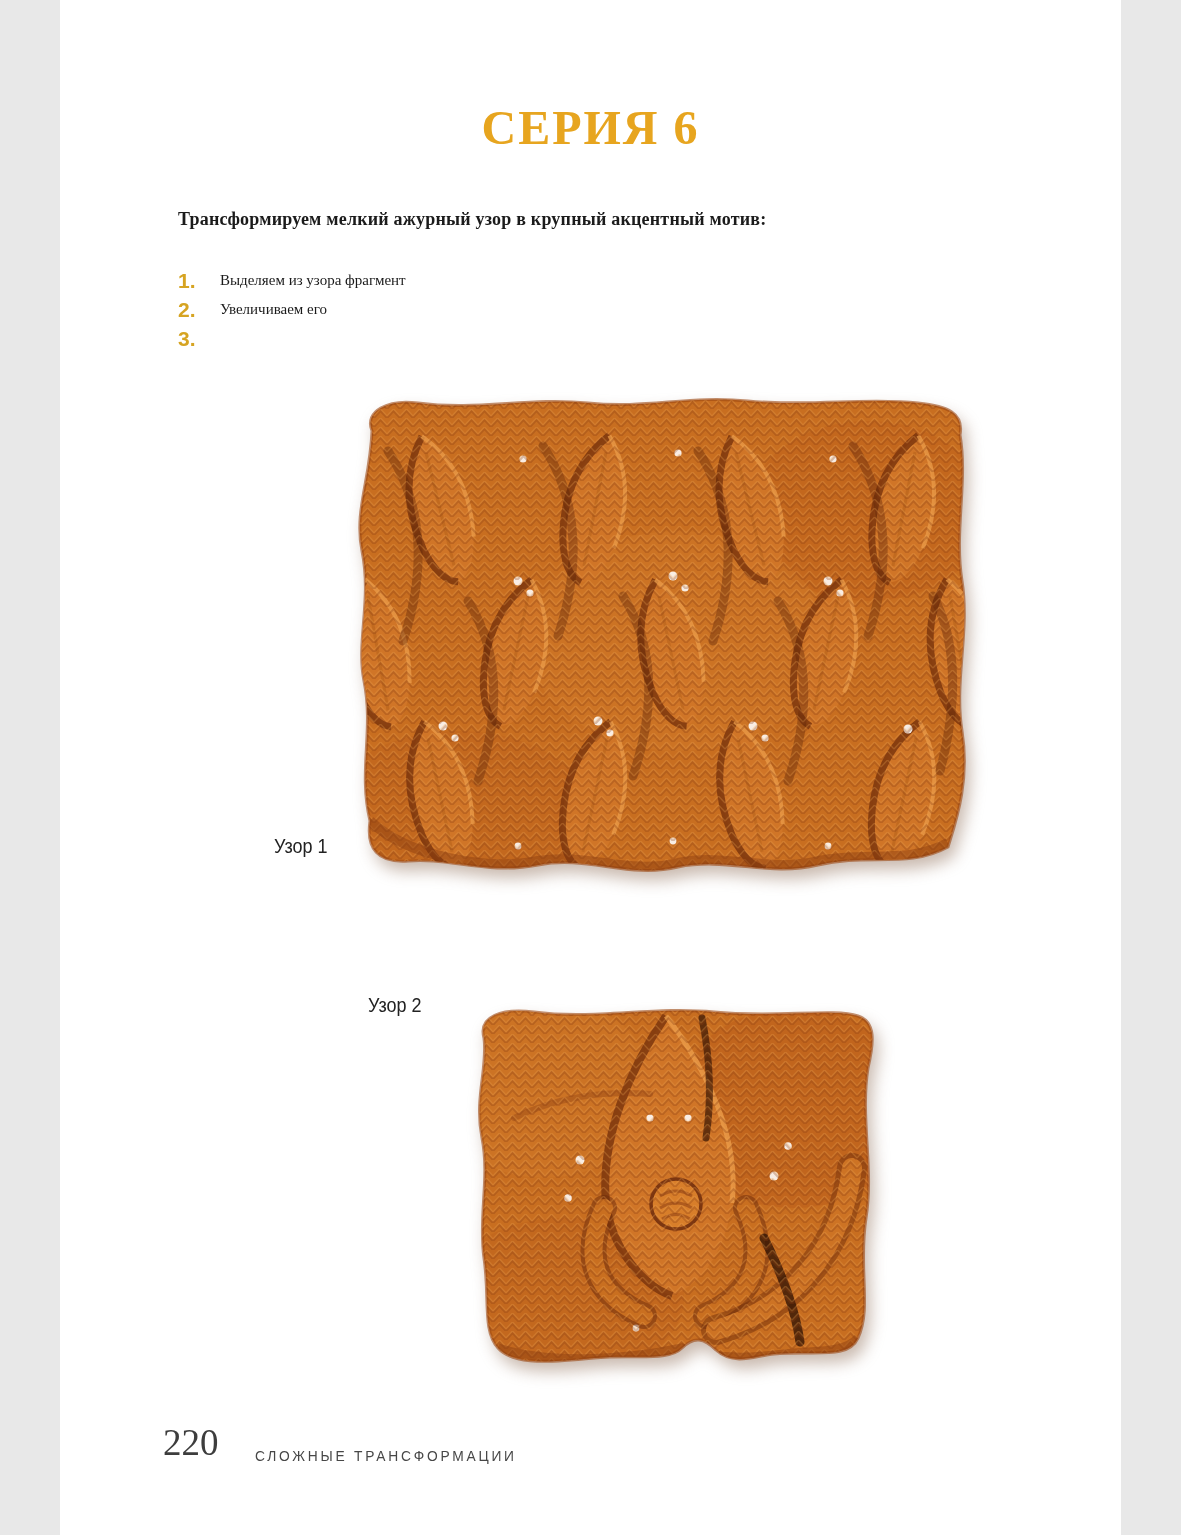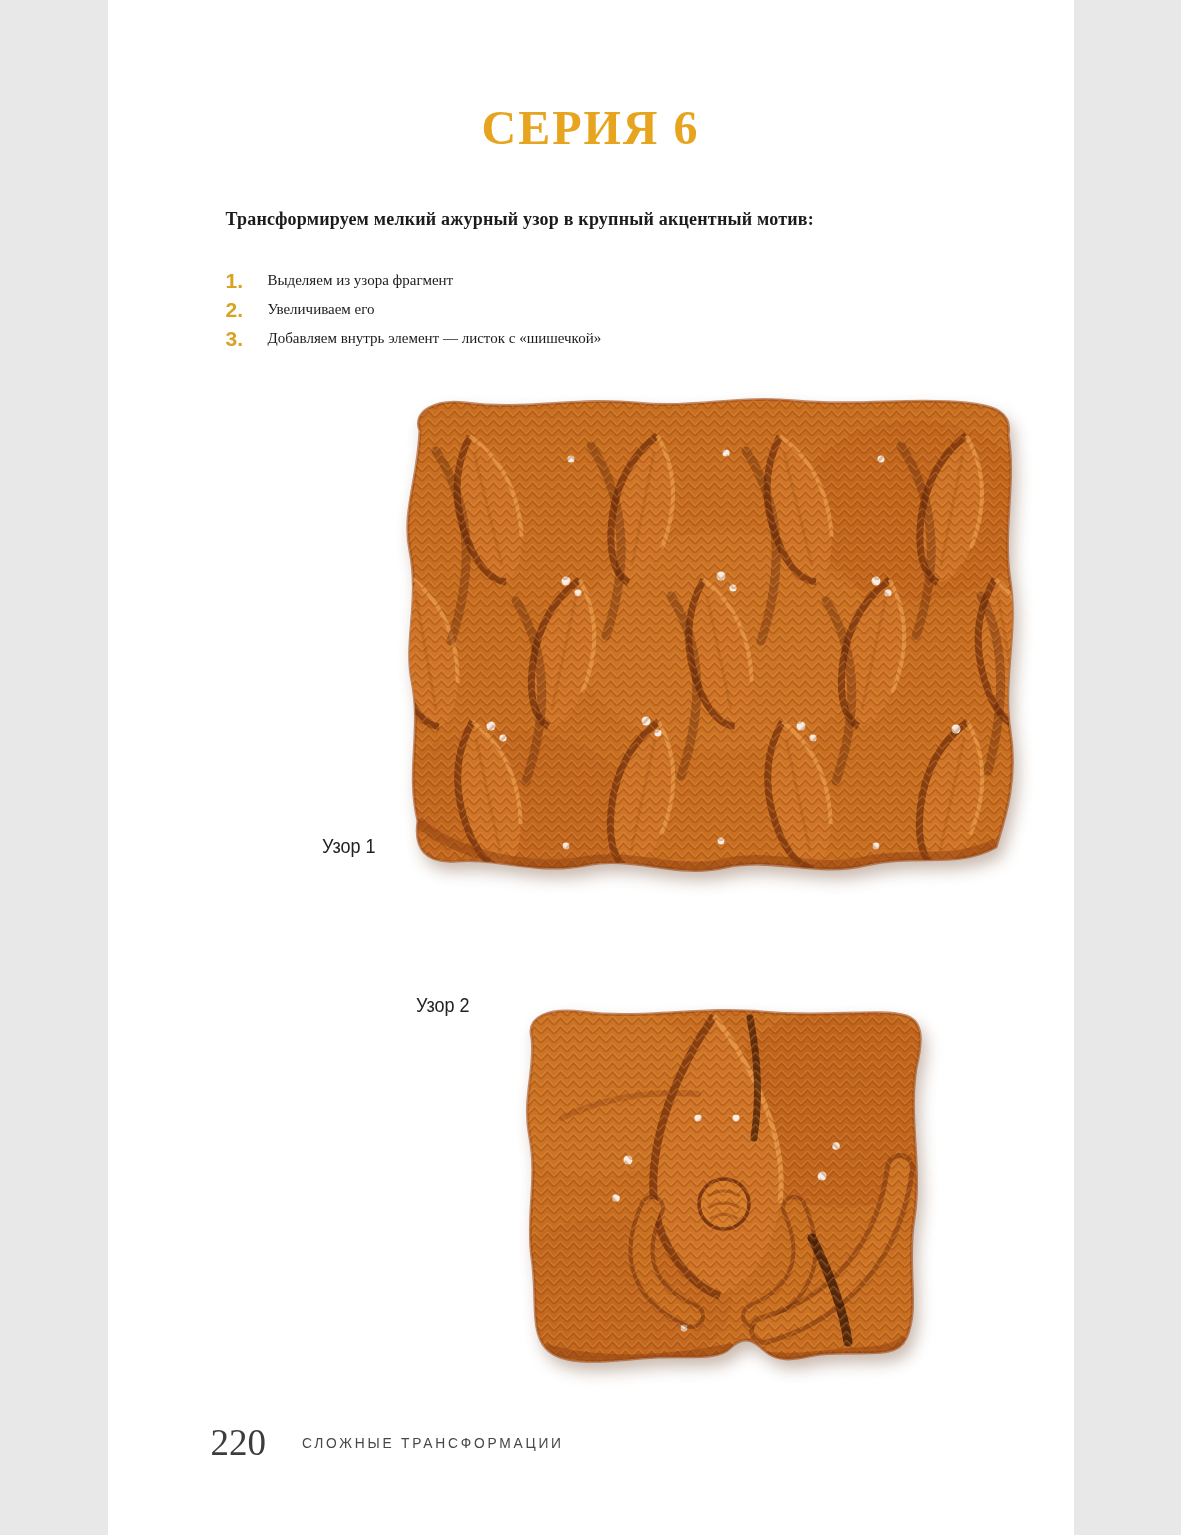--- a/index.html
+++ b/index.html
@@ -1,19 +1,19 @@
 <!DOCTYPE html>
 <html><head>
 <meta charset="utf-8">
 <style>
   * { margin:0; padding:0; box-sizing:border-box; }
   html,body { background:#e8e8e8; }
   .page {
     position:relative;
-    width:966px; height:1535px;
+    width:1061px; height:1535px;
     margin:0 auto;
     background:#ffffff;
     overflow:hidden;
     font-family:"Liberation Serif", serif;
     color:#1b1b1b;
   }
   .title {
     position:absolute; top:100px; left:0; width:100%;
     text-align:center;
     font-family:"Liberation Serif", serif;
@@ -48,21 +48,21 @@
     position:absolute;
     font-family:"Liberation Sans", sans-serif;
     font-size:20px; color:#222;
     transform:scaleX(0.9); transform-origin:left top;
     white-space:nowrap;
   }
   .label-1 { left:214px; top:835px; }
   .label-2 { left:308px; top:994px; }
   .footer {
     position:absolute; left:103px; top:1421px;
-    display:flex; align-items:center;
+    display:flex; align-items:flex-end;
   }
   .page-number {
     font-family:"Liberation Serif", serif;
     font-size:37px; color:#3d3d3d;
   }
   .chapter {
     margin-left:36px;
     font-family:"Liberation Sans", sans-serif;
     font-size:15px; letter-spacing:3px;
     color:#474747;
@@ -83,21 +83,20 @@
     <li class="step-row">
       <span class="step-num">1.</span>
       <span class="step-text">Выделяем из узора фрагмент</span>
     </li>
     <li class="step-row">
       <span class="step-num">2.</span>
       <span class="step-text">Увеличиваем его</span>
     </li>
     <li class="step-row">
       <span class="step-num">3.</span>
-      <span class="step-text">Добавляем внутрь элемент — листок с «шишечкой»</span>
     </li>
   </ul>
 
   <svg class="swatch swatch-1" width="630" height="502" viewBox="0 0 630 502">
     <defs>
       <pattern id="knitA" width="13" height="9" patternUnits="userSpaceOnUse">
         <path d="M0,9 L6.5,2 L13,9" fill="none" stroke="#8a3c10" stroke-width="2.2" opacity="0.30"></path>
         <path d="M0,7 L6.5,0 L13,7" fill="none" stroke="#f2a653" stroke-width="1.3" opacity="0.27"></path>
       </pattern>
       <path id="base1" d="M 24,40 C 16,20 40,8 70,12 C 130,20 180,6 240,12 C 300,18 340,4 400,10

